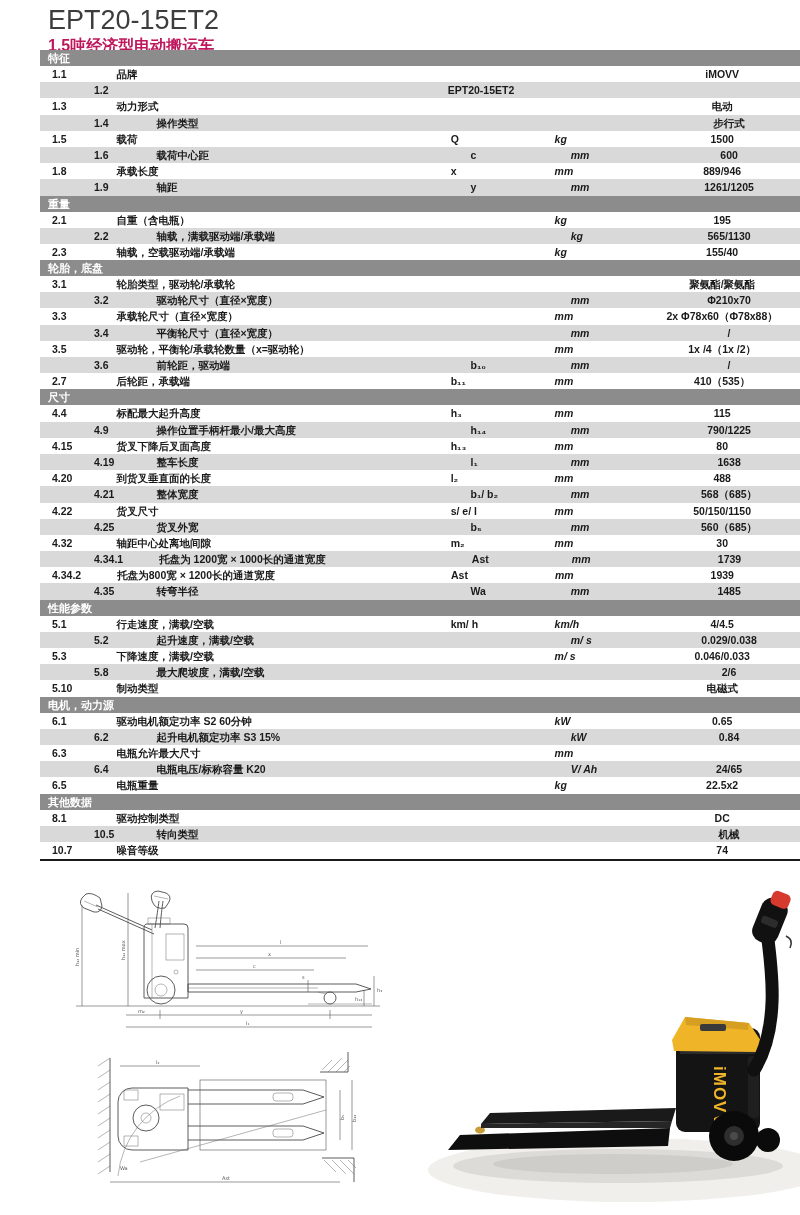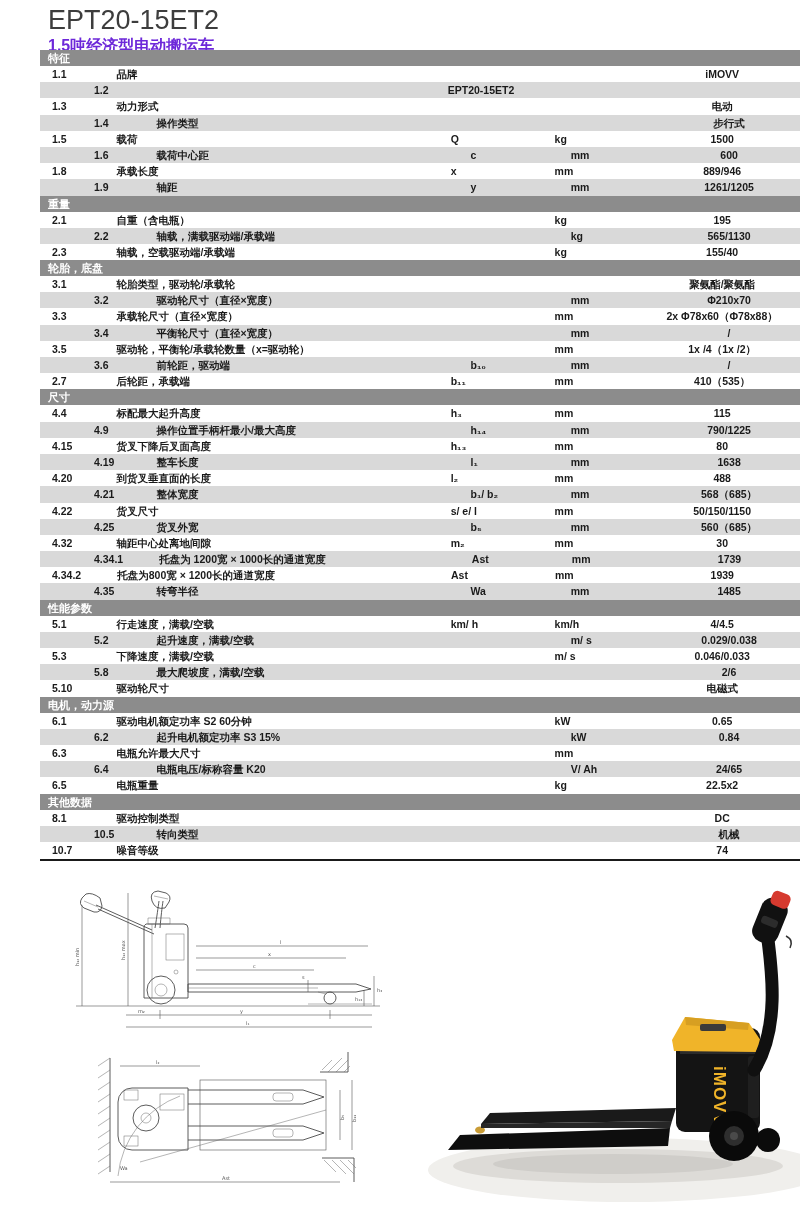--- a/index.html
+++ b/index.html
@@ -1,29 +1,29 @@
 <!DOCTYPE html>
 <html><head>
 <meta charset="utf-8">
 <style>
   html,body{margin:0;padding:0;background:#ffffff;}
   .page{position:relative;width:800px;height:1215px;background:#ffffff;overflow:hidden;
         font-family:"Liberation Sans","DejaVu Sans",sans-serif;color:#1a1a1a;margin-left:40px;}
   .header{position:absolute;left:8px;top:4px;}
   .model-title{font-size:27px;font-weight:400;color:#3d3d3d;line-height:32px;}
-  .subtitle{font-size:16px;font-weight:bold;color:#6d28d9;line-height:20px;}
+  .subtitle{font-size:16px;font-weight:bold;color:#be185d;line-height:20px;}
   .spec-table{position:absolute;left:0;top:50px;width:781px;}
   .section-bar{height:16px;line-height:16px;background:#8c8c8c;color:#ffffff;
                font-size:11px;font-weight:bold;padding-left:8px;}
   .row{display:flex;height:16.2px;line-height:16.2px;font-size:10.5px;font-weight:bold;background:#ffffff;gap:36px;}
   .row.alt{background:#d9d9d9;padding-left:42px;}
   .c-no{width:46px;padding-left:12px;box-sizing:border-box;white-space:nowrap;}
   .c-label{width:344px;white-space:nowrap;overflow:hidden;}
   .c-symbol{width:72px;padding-left:10px;box-sizing:border-box;white-space:nowrap;}
-  .c-unit{width:55px;padding-left:16px;box-sizing:border-box;white-space:nowrap;}
+  .c-unit{width:55px;padding-left:16px;box-sizing:border-box;white-space:nowrap;font-style:italic;}
   .c-value{width:236px;text-align:center;white-space:nowrap;}
   .table-bottom{height:2px;background:#1a1a1a;margin-top:1px;}
   .fig{position:absolute;}
   .fig svg{display:block;}
   .dim{stroke:#555;stroke-width:0.6;fill:none;}
   .ln{stroke:#4a4a4a;stroke-width:0.9;fill:none;}
   .lnthin{stroke:#6a6a6a;stroke-width:0.5;fill:none;}
   .dimtxt{font-size:5px;fill:#555;font-family:"DejaVu Sans",sans-serif;}
 </style>
 </head>
@@ -274,21 +274,21 @@
       </div>
       <div class="row alt">
         <div class="c-no">5.8</div>
         <div class="c-label">最大爬坡度，满载/空载</div>
         <div class="c-symbol"></div>
         <div class="c-unit"></div>
         <div class="c-value">2/6</div>
       </div>
       <div class="row">
         <div class="c-no">5.10</div>
-        <div class="c-label">驱动轮尺寸</div>
+        <div class="c-label">制动类型</div>
         <div class="c-symbol"></div>
         <div class="c-unit"></div>
         <div class="c-value">电磁式</div>
       </div>
       <div class="section-bar">电机，动力源</div>
       <div class="row">
         <div class="c-no">6.1</div>
         <div class="c-label">驱动电机额定功率 S2 60分钟</div>
         <div class="c-symbol"></div>
         <div class="c-unit">kW</div>

